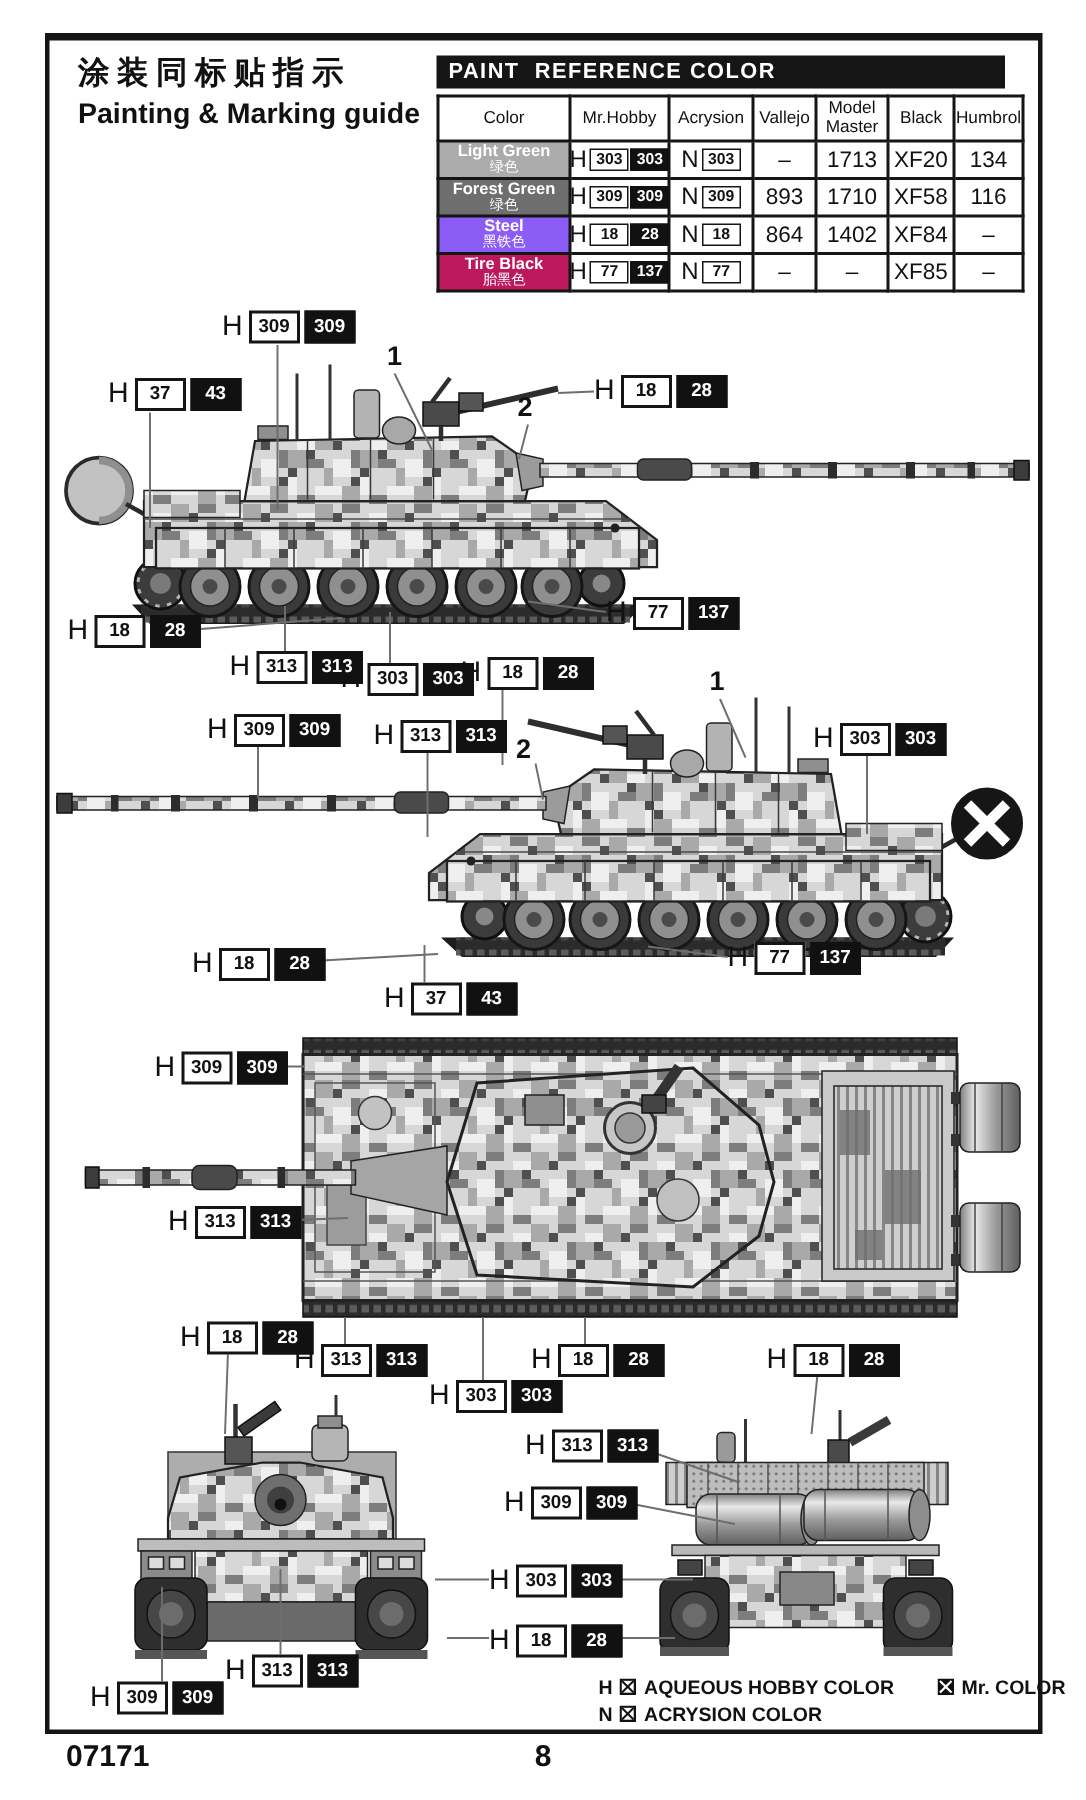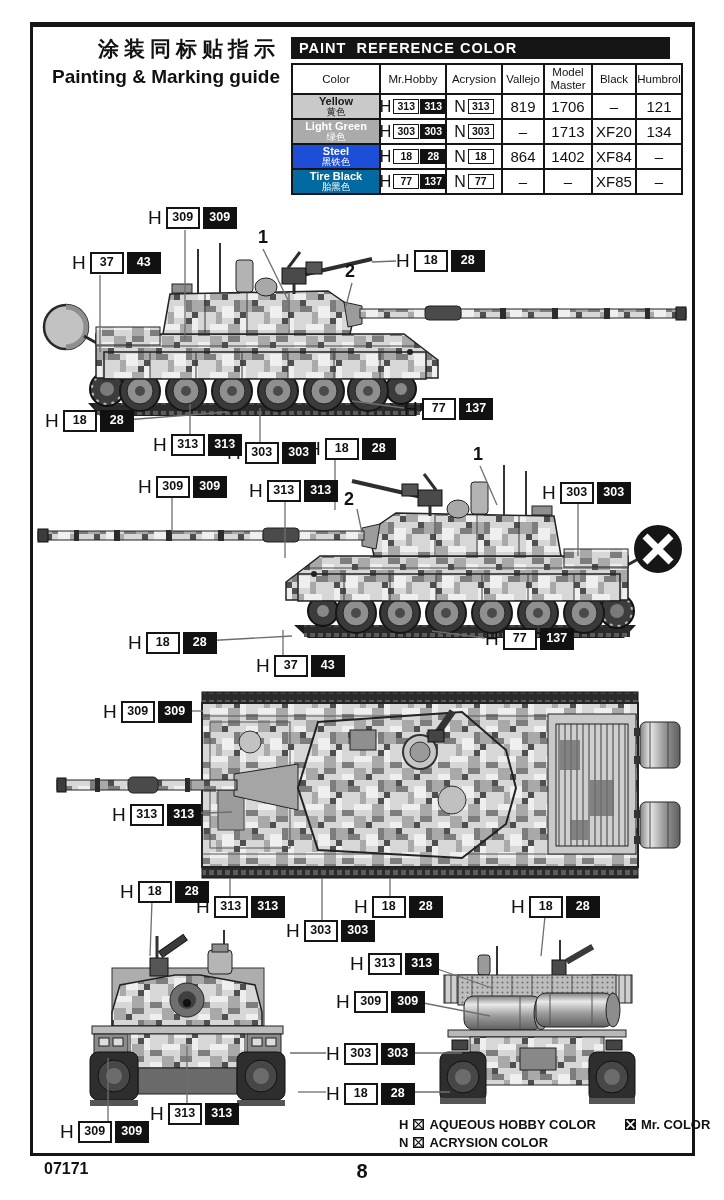--- a/index.html
+++ b/index.html
@@ -4,21 +4,21 @@
 <style>
   html,body{margin:0;padding:0;background:#fff;}
   .page{position:relative;width:724px;height:1200px;background:#fff;overflow:hidden;
         font-family:"Liberation Sans",sans-serif;color:#111;}
   .frame{position:absolute;left:30px;top:22px;width:659px;height:1126px;
          border:3px solid #151515;border-top-width:5px;z-index:0;}
   .art{position:absolute;left:0;top:0;z-index:1;}
   .layer{position:absolute;left:0;top:0;width:724px;height:1200px;z-index:2;}
 
   
-  .title-block{position:absolute;left:52px;top:36px;z-index:3;text-align:right;}
+  .title-block{position:absolute;left:52px;top:36px;z-index:3;}
   .title-zh{font-size:21px;font-weight:bold;letter-spacing:5px;line-height:1.2;}
   .title-en{font-size:19px;font-weight:bold;margin-top:5px;letter-spacing:0px;}
 
   
   .paint-ref{position:absolute;left:291px;top:37px;width:379px;z-index:3;}
   .pt-titlebar{background:#151515;color:#fff;font-weight:bold;font-size:14.5px;
                padding:3px 8px 3px 8px;letter-spacing:1px;white-space:pre;}
   table.pt{border-collapse:collapse;margin-top:4px;width:390px;table-layout:fixed;}
   table.pt th, table.pt td{border:2px solid #151515;text-align:center;vertical-align:middle;padding:0;}
   table.pt th{font-size:11.5px;font-weight:normal;height:28px;line-height:1.1;}
@@ -41,21 +41,21 @@
   .callout .nb.b{border-width:2px;}
   .nummark{position:absolute;font-size:18px;font-weight:bold;line-height:1;}
 
   
   .legend{position:absolute;left:399px;top:1117px;z-index:3;font-size:13px;font-weight:bold;}
   .legend-line{display:flex;align-items:center;gap:5px;margin-bottom:3px;}
   .xbox{display:inline-flex;width:11px;height:11px;}
   .gap-l{margin-left:24px;}
 
   
-  .footer-kit{position:absolute;left:44px;top:1160px;font-size:16px;font-weight:bold;z-index:3;}
+  .footer-kit{position:absolute;left:44px;top:1160px;font-size:20px;font-weight:bold;z-index:3;}
   .footer-page{position:absolute;left:0;top:1160px;width:724px;text-align:center;
                font-size:20px;font-weight:bold;z-index:3;}
 </style>
 </head>
 <body>
 
 <div class="page">
   <div class="frame"></div>
 
   <div class="title-block">
@@ -81,43 +81,20 @@
           <th>Mr.Hobby</th>
           <th>Acrysion</th>
           <th>Vallejo</th>
           <th>Model Master</th>
           <th>Black</th>
           <th>Humbrol</th>
         </tr>
       </thead>
       <tbody>
           <tr>
-            <td class="c-color" style="background:#c9c9c9;color:#1a1a1a">
-              <div>Yellow</div>
-              <div class="cn-zh">黄色</div>
-            </td>
-            <td>
-              <span class="hobby-cell">
-                <span class="hn">H</span>
-                <span class="nb w">313</span>
-                <span class="nb b">313</span>
-              </span>
-            </td>
-            <td>
-              <span class="hobby-cell">
-                <span class="hn">N</span>
-                <span class="nb w">313</span>
-              </span>
-            </td>
-            <td class="c-num">819</td>
-            <td class="c-num">1706</td>
-            <td class="c-num">–</td>
-            <td class="c-num">121</td>
-          </tr>
-          <tr>
             <td class="c-color" style="background:#ababab;color:#ffffff">
               <div>Light Green</div>
               <div class="cn-zh">绿色</div>
             </td>
             <td>
               <span class="hobby-cell">
                 <span class="hn">H</span>
                 <span class="nb w">303</span>
                 <span class="nb b">303</span>
               </span>
@@ -127,21 +104,44 @@
                 <span class="hn">N</span>
                 <span class="nb w">303</span>
               </span>
             </td>
             <td class="c-num">–</td>
             <td class="c-num">1713</td>
             <td class="c-num">XF20</td>
             <td class="c-num">134</td>
           </tr>
           <tr>
-            <td class="c-color" style="background:#1d4ed8;color:#ffffff">
+            <td class="c-color" style="background:#6e6e6e;color:#ffffff">
+              <div>Forest Green</div>
+              <div class="cn-zh">绿色</div>
+            </td>
+            <td>
+              <span class="hobby-cell">
+                <span class="hn">H</span>
+                <span class="nb w">309</span>
+                <span class="nb b">309</span>
+              </span>
+            </td>
+            <td>
+              <span class="hobby-cell">
+                <span class="hn">N</span>
+                <span class="nb w">309</span>
+              </span>
+            </td>
+            <td class="c-num">893</td>
+            <td class="c-num">1710</td>
+            <td class="c-num">XF58</td>
+            <td class="c-num">116</td>
+          </tr>
+          <tr>
+            <td class="c-color" style="background:#8b5cf6;color:#ffffff">
               <div>Steel</div>
               <div class="cn-zh">黑铁色</div>
             </td>
             <td>
               <span class="hobby-cell">
                 <span class="hn">H</span>
                 <span class="nb w">18</span>
                 <span class="nb b">28</span>
               </span>
             </td>
@@ -150,21 +150,21 @@
                 <span class="hn">N</span>
                 <span class="nb w">18</span>
               </span>
             </td>
             <td class="c-num">864</td>
             <td class="c-num">1402</td>
             <td class="c-num">XF84</td>
             <td class="c-num">–</td>
           </tr>
           <tr>
-            <td class="c-color" style="background:#0369a1;color:#ffffff">
+            <td class="c-color" style="background:#be185d;color:#ffffff">
               <div>Tire Black</div>
               <div class="cn-zh">胎黑色</div>
             </td>
             <td>
               <span class="hobby-cell">
                 <span class="hn">H</span>
                 <span class="nb w">77</span>
                 <span class="nb b">137</span>
               </span>
             </td>

